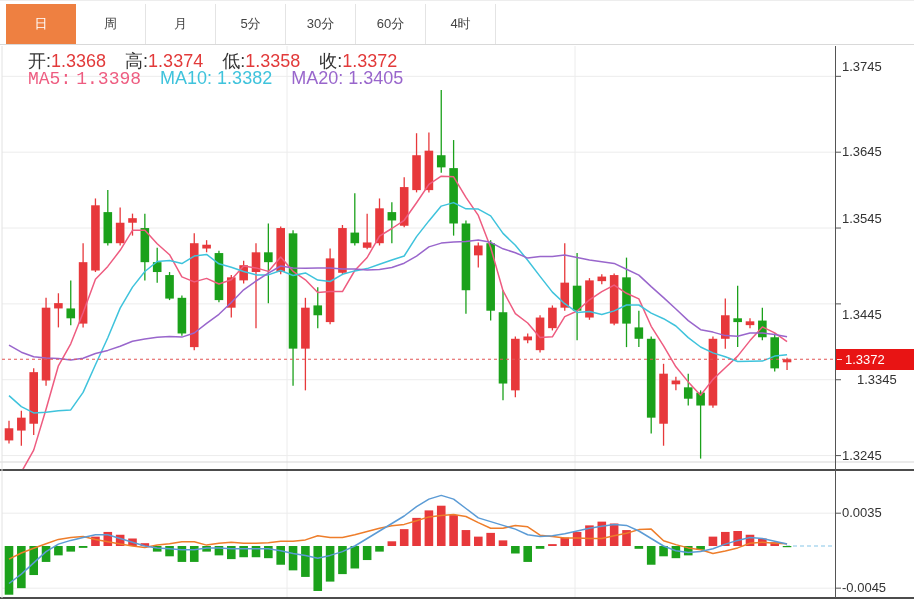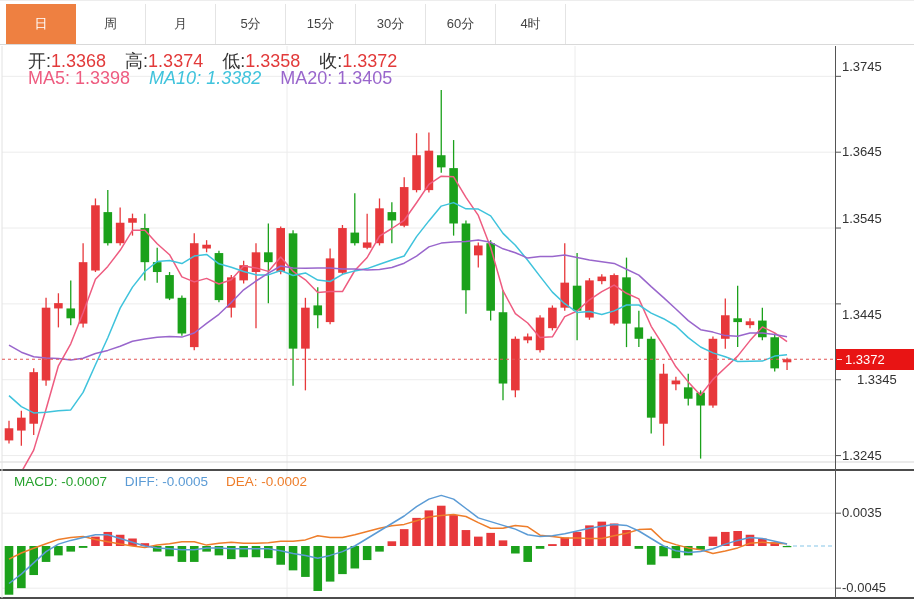--- a/index.html
+++ b/index.html
@@ -14,21 +14,21 @@
   .tab{width:70px;height:40px;line-height:40px;text-align:center;font-size:13px;color:#444;
        border-right:1px solid #e4e4e4;box-sizing:border-box;cursor:pointer;background:#fff;}
   .tab.active{background:#ee8041;color:#fff;border-right:none;}
   
   .hdr-row{position:absolute;left:28px;white-space:nowrap;font-size:18px;z-index:4;}
   #ohlc-row{top:49px;}
   #ma-row{top:68px;}
   #macd-row{top:474px;left:14px;font-size:13.5px;}
   .hdr-row .lbl{color:#333;}
   .hdr-row .val{margin-right:14px;}
-  .red-t{color:#e23a3a;} .ma5-t{color:#ee5c80;} .ma10-t{color:#3fc3dc;font-style:italic;} .ma20-t{color:#9966cc;text-align:right;}
+  .red-t{color:#e23a3a;} .ma5-t{color:#ee5c80;font-family:Liberation Mono, monospace;} .ma10-t{color:#3fc3dc;} .ma20-t{color:#9966cc;text-align:right;}
   .macd-t{color:#27a22e;} .diff-t{color:#5b9bd5;} .dea-t{color:#ee7d2a;}
   
   .tick-label{position:absolute;left:842px;height:16px;line-height:16px;font-size:13px;color:#333;z-index:3;}
   
   #last-price-badge{position:absolute;left:836px;top:349px;width:78px;height:21px;box-sizing:border-box;
       background:#e81414;color:#fff;font-size:13px;line-height:21px;padding-left:9px;z-index:6;}
   #last-price-badge::before{content:"";position:absolute;left:1px;top:10px;width:5px;height:1px;background:#ffd7d7;}
 </style>
 </head>
 <body>
@@ -390,21 +390,20 @@
       <polyline points="9,395.6 21.35,406.6 33.7,412.9 46.05,412.3 58.4,410.7 70.75,409.9 83.1,392.4 95.45,364.7 107.8,337.8 120.14999999999999,308.1 132.5,287.1 144.85,271.5 157.2,261.5 169.54999999999998,260.6 181.9,263.6 194.25,256.1 206.6,254.4 218.95,263.8 231.29999999999998,267.3 243.65,271.5 256,274.9 268.34999999999997,274.9 280.7,270.5 293.05,275.5 305.4,272.9 317.75,280.1 330.09999999999997,281.5 342.45,274.3 354.8,270.9 367.15,268.6 379.5,264.2 391.84999999999997,260.0 404.2,256.0 416.55,236.6 428.9,220.9 441.25,206.1 453.59999999999997,202.6 465.95,208.8 478.3,209.1 490.65,215.9 503,233.4 515.3499999999999,245.3 527.6999999999999,260.2 540.05,276.4 552.4,292.1 564.75,303.7 577.1,312.4 589.4499999999999,311.4 601.8,314.5 614.15,310.9 626.5,305.0 638.85,305.0 651.1999999999999,313.1 663.55,318.7 675.9,326.0 688.25,337.6 700.6,347.0 712.9499999999999,352.9 725.3,356.8 737.65,361.5 750,361.2 762.35,361.1 774.6999999999999,356.1 787.05,354.7" fill="none" stroke="#3fc3dc" stroke-width="1.5" stroke-linejoin="round" clip-path="url(#mainClip)"></polyline>
       <polyline points="9,345.2 21.35,352.2 33.7,356.8 46.05,357.9 58.4,358.6 70.75,359.9 83.1,358.2 95.45,353.5 107.8,350.4 120.14999999999999,346.2 132.5,341.3 144.85,339.0 157.2,337.2 169.54999999999998,336.4 181.9,337.1 194.25,333.0 206.6,323.4 218.95,314.3 231.29999999999998,302.5 243.65,289.8 256,281.0 268.34999999999997,273.2 280.7,266.0 293.05,268.1 305.4,268.3 317.75,268.1 330.09999999999997,267.9 342.45,269.1 354.8,269.1 367.15,270.1 379.5,269.6 391.84999999999997,267.5 404.2,263.2 416.55,256.1 428.9,246.9 441.25,243.1 453.59999999999997,242.1 465.95,241.6 478.3,240.0 490.65,242.3 503,248.8 515.3499999999999,252.7 527.6999999999999,258.1 540.05,256.5 552.4,256.5 564.75,254.9 577.1,257.5 589.4499999999999,260.1 601.8,261.8 614.15,263.4 626.5,269.2 638.85,275.1 651.1999999999999,286.6 663.55,297.6 675.9,309.0 688.25,320.6 700.6,329.7 712.9499999999999,332.1 725.3,335.6 737.65,336.2 750,333.1 762.35,333.0 774.6999999999999,334.6 787.05,336.7" fill="none" stroke="#9966cc" stroke-width="1.5" stroke-linejoin="round" clip-path="url(#mainClip)"></polyline>
       <line x1="2" y1="359.2593917710202" x2="835" y2="359.2593917710202" stroke="#e25555" stroke-width="1.2" stroke-dasharray="3 3"></line>
     </svg>
 
   <div id="tab-bar">
       <div class="tab active">日</div>
       <div class="tab">周</div>
       <div class="tab">月</div>
       <div class="tab">5分</div>
-      <div class="tab">15分</div>
       <div class="tab">30分</div>
       <div class="tab">60分</div>
       <div class="tab">4时</div>
     </div>
 
   <div id="ohlc-row" class="hdr-row">
     <span class="lbl">开:</span><span class="val red-t">1.3368</span>
     <span class="lbl">高:</span><span class="val red-t">1.3374</span>
     <span class="lbl">低:</span><span class="val red-t">1.3358</span>
     <span class="lbl">收:</span><span class="val red-t">1.3372</span>
@@ -412,28 +411,20 @@
 
   <div id="ma-row" class="hdr-row">
     <span class="ma5-t">MA5:</span>
     <span class="val ma5-t">1.3398</span>
     <span class="ma10-t">MA10:</span>
     <span class="val ma10-t">1.3382</span>
     <span class="ma20-t">MA20:</span>
     <span class="val ma20-t">1.3405</span>
   </div>
 
-  <div id="macd-row" class="hdr-row">
-    <span class="macd-t">MACD:</span>
-    <span class="val macd-t">-0.0007</span>
-    <span class="diff-t">DIFF:</span>
-    <span class="val diff-t">-0.0005</span>
-    <span class="dea-t">DEA:</span>
-    <span class="val dea-t">-0.0002</span>
-  </div>
 
   <div id="axis-labels">
       <div class="tick-label" style="top: 59px;">1.3745</div>
       <div class="tick-label" style="top: 144.19px;">1.3645</div>
       <div class="tick-label" style="top: 211px;">1.3545</div>
       <div class="tick-label" style="top: 307px;">1.3445</div>
       <div class="tick-label" style="top: 371.739px; margin-left: 15px;">1.3345</div>
       <div class="tick-label" style="top: 447.589px;">1.3245</div>
       <div class="tick-label" style="top: 505.198px;">0.0035</div>
       <div class="tick-label" style="top: 580.161px;">-0.0045</div>

